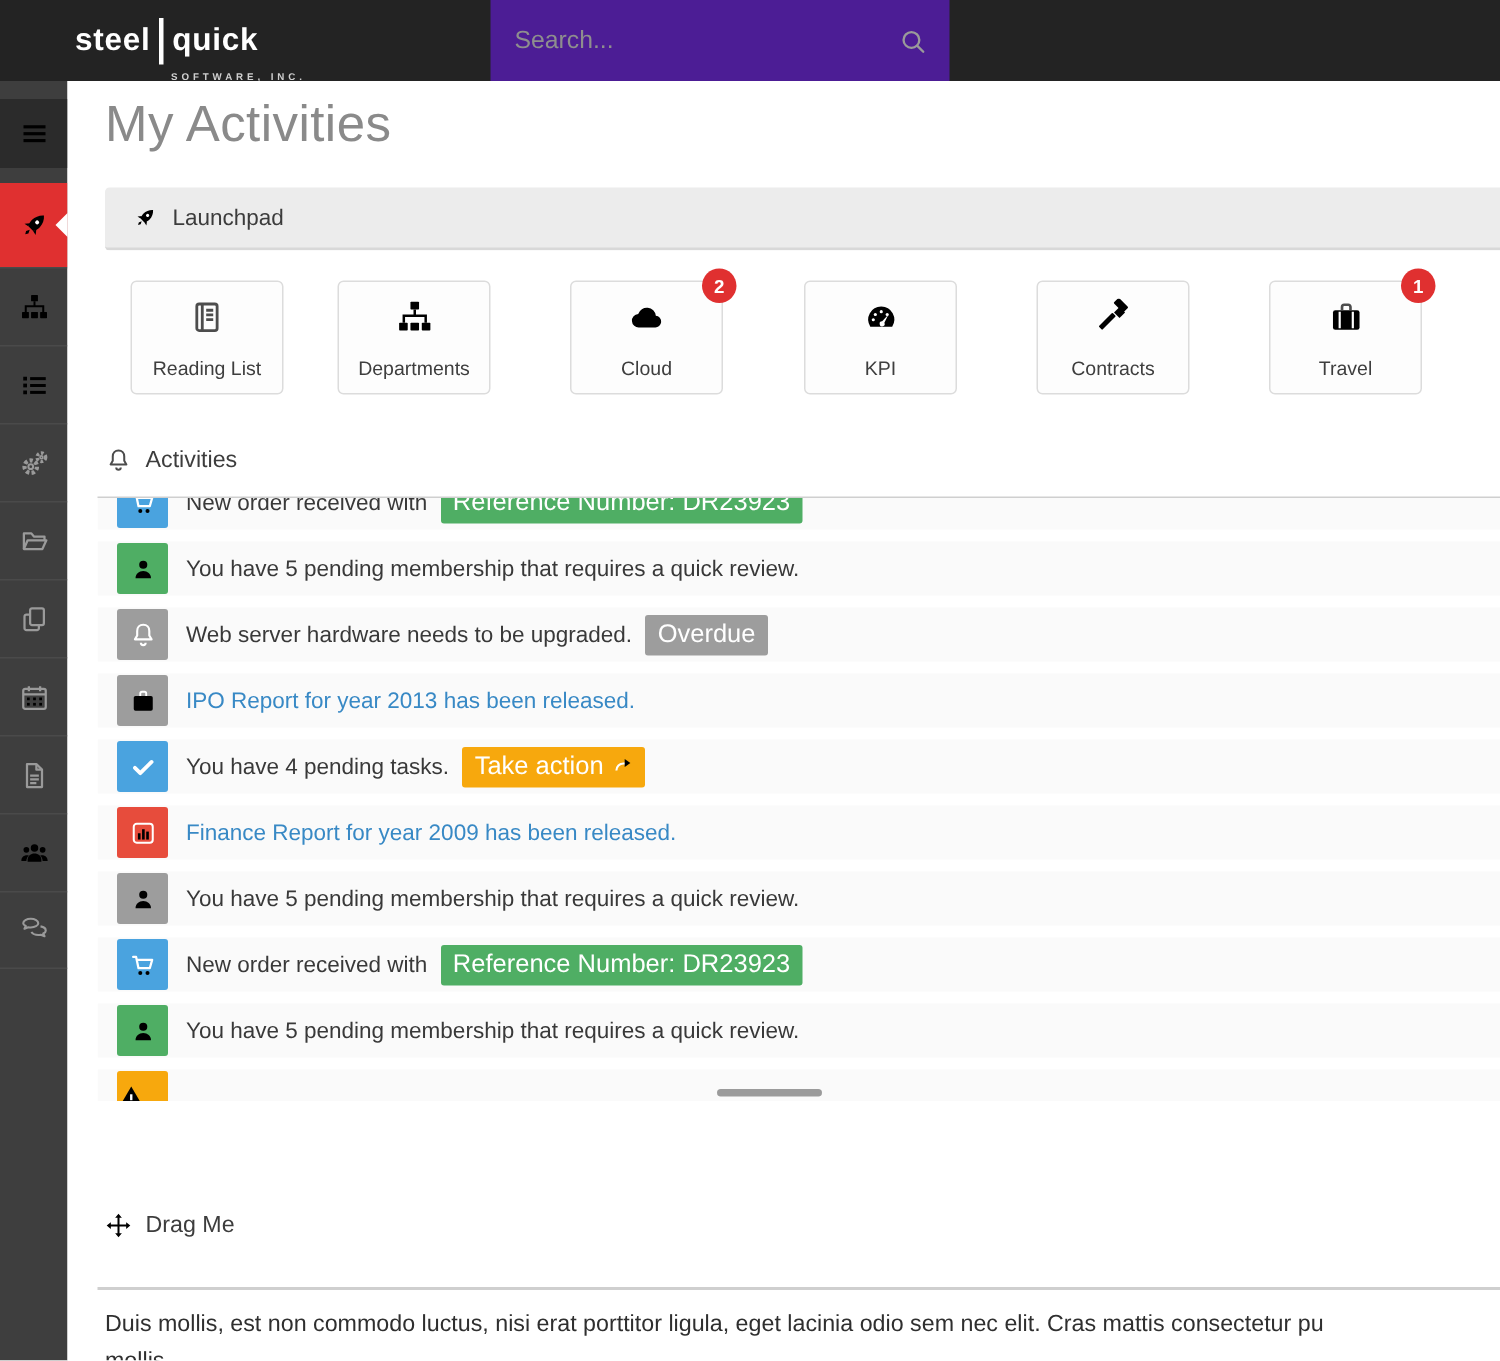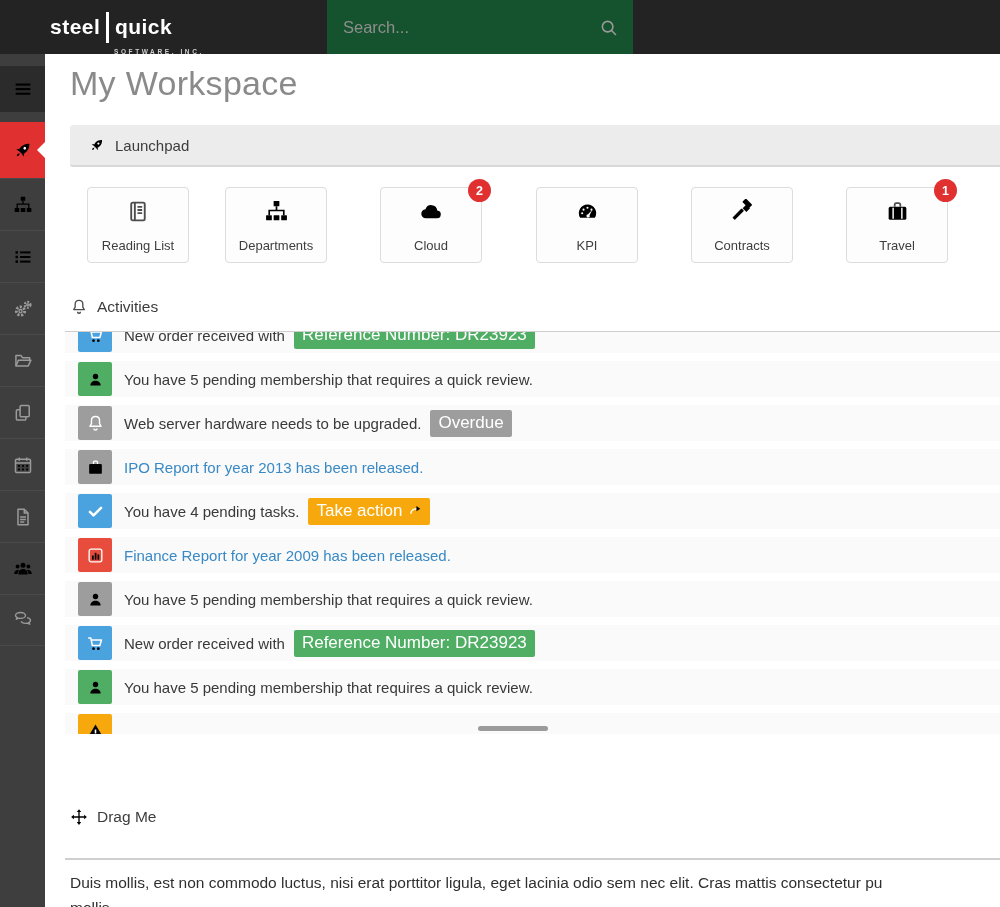--- a/index.html
+++ b/index.html
@@ -11,21 +11,21 @@
   svg{display:block;}
   .ic{width:20px;height:20px;}
 
   
   .topbar{position:absolute;left:0;top:0;width:1000px;height:54px;background:#232323;}
   .logo{position:absolute;left:50px;top:0;height:54px;display:flex;align-items:center;color:#fff;}
   .logo-words{position:relative;display:flex;align-items:center;}
   .logo-w{font-size:21px;font-weight:bold;letter-spacing:.5px;}
   .logo-pipe{width:2.5px;height:31px;background:#fff;margin:0 6px;}
   .logo-sub{position:absolute;left:64px;top:36px;font-size:6.5px;letter-spacing:2.6px;color:#cfcfcf;font-weight:bold;white-space:nowrap;}
-  .searchbox{position:absolute;left:327px;top:0;width:306px;height:54px;background:#14532d;display:flex;align-items:center;padding:0 14px;box-sizing:border-box;}
+  .searchbox{position:absolute;left:327px;top:0;width:306px;height:54px;background:#4c1d95;display:flex;align-items:center;padding:0 14px;box-sizing:border-box;}
   .searchbox input{flex:1;background:transparent;border:none;outline:none;color:#ccc;font-size:16.5px;font-family:"Liberation Sans",sans-serif;}
   .searchbox input::placeholder{color:#8e8e8e;}
   .search-ic{width:21px;height:21px;color:#9a9a9a;}
 
   
   .sidebar{position:absolute;left:0;top:54px;width:45px;height:853px;background:#3e3e3e;}
   .sb-toggle{position:absolute;left:0;top:12px;width:45px;height:46px;background:#2b2b2b;display:flex;align-items:center;justify-content:center;color:#c4c4c4;cursor:pointer;}
   .sb-active{position:absolute;left:0;top:68px;width:45px;height:56px;background:#e03030;display:flex;align-items:center;justify-content:center;color:#fff;}
   .sb-active::after{content:"";position:absolute;right:0;top:50%;margin-top:-8px;border:8px solid transparent;border-right-color:#fff;border-left-width:0;}
   .sb-list{position:absolute;left:0;top:124px;width:45px;}
@@ -59,21 +59,21 @@
   .aicon{flex:0 0 34px;width:34px;height:34px;border-radius:2px;display:flex;align-items:center;justify-content:center;color:#fff;}
   .aicon svg{width:19px;height:19px;}
   .atext{margin-left:12px;font-size:15px;color:#393939;white-space:nowrap;}
   .atext.link{color:#3889c5;cursor:pointer;}
   .abadge{margin-left:9px;padding:3px 8px 4px;font-size:17px;color:#fff;border-radius:2px;display:inline-flex;align-items:center;gap:6px;white-space:nowrap;}
   .abadge .ic{width:14px;height:14px;}
   .bg-blue{background:#4aa3df;}
   .bg-green{background:#4fae64;}
   .bg-gray{background:#9d9d9d;}
   .bg-red{background:#e74c3c;}
-  .bg-orange{background:#f7a80d;}
+  .bg-orange{background:#f7a80d;justify-content:space-between;}
 
   .scroll-handle{position:absolute;left:433px;top:672px;width:70px;height:5px;background:#9b9b9b;border-radius:3px;cursor:pointer;}
 
   .para{position:absolute;left:25px;top:816px;width:1400px;font-size:15.5px;color:#2f2f2f;line-height:25px;}
   .para div{white-space:nowrap;}
 </style>
 </head>
 <body>
 
 <svg width="0" height="0" style="position:absolute" aria-hidden="true">
@@ -310,21 +310,21 @@
     <div class="sb-item">
         <svg class="ic">
           <use href="#i-chat"></use>
         </svg>
       </div>
   </div>
 </div>
 
 <div class="main">
 
-  <div class="page-title">My Workspace</div>
+  <div class="page-title">My Activities</div>
 
   <div class="launchpad">
     <svg class="ic">
         <use href="#i-rocket"></use>
       </svg>
     <span>Launchpad</span>
   </div>
 
   <div class="tile" style="left:42px">
     <span class="t-ic">

